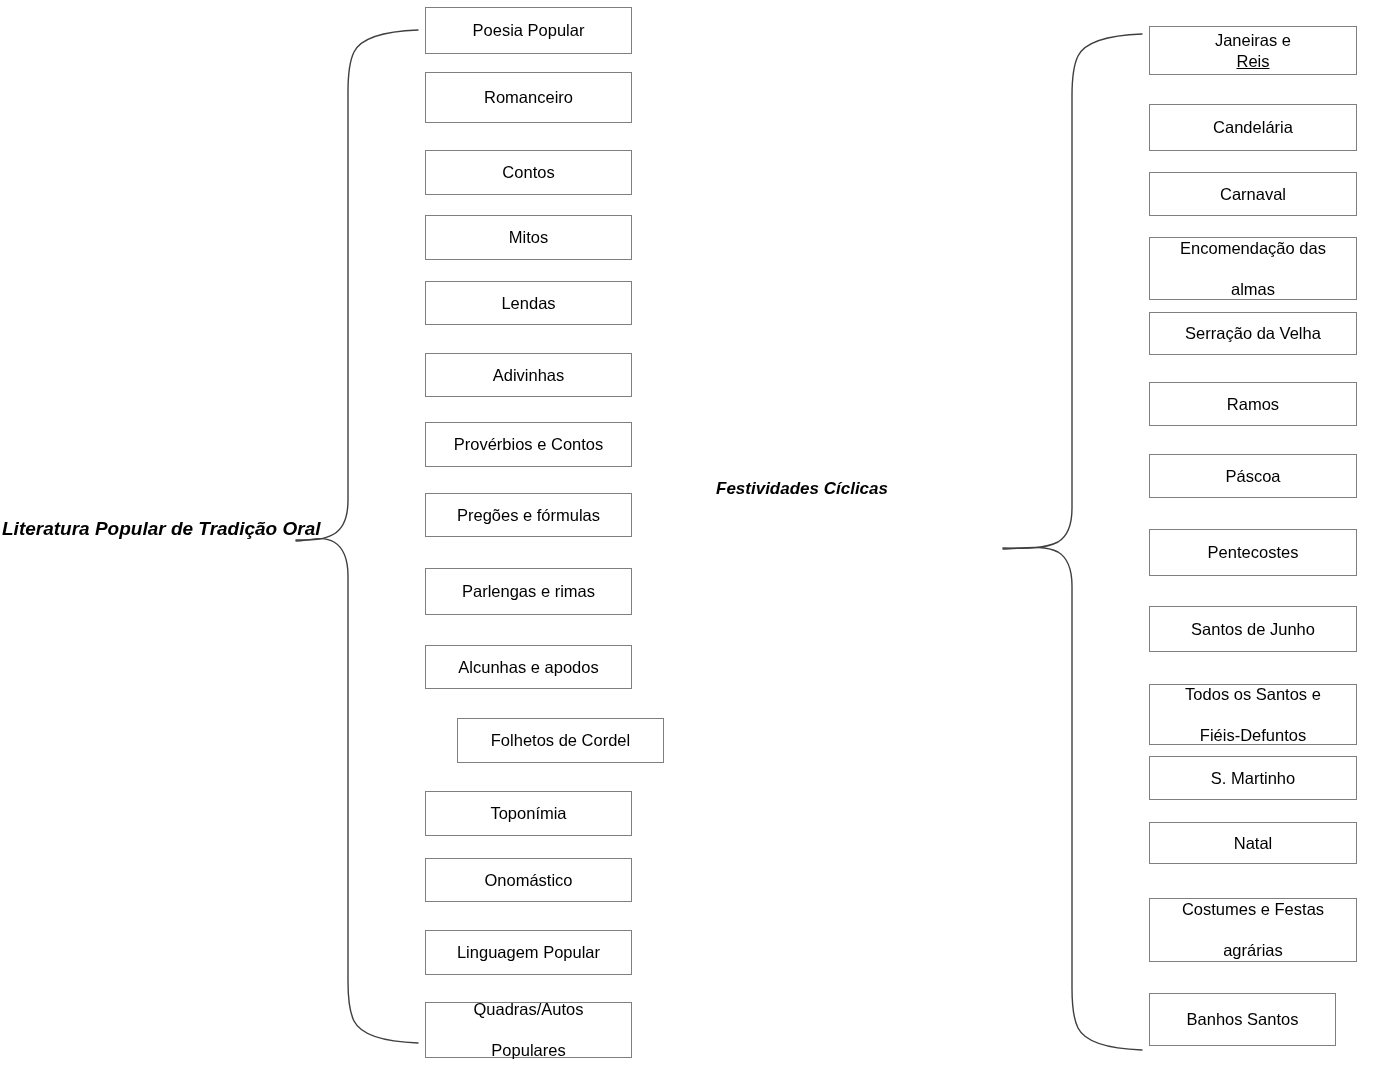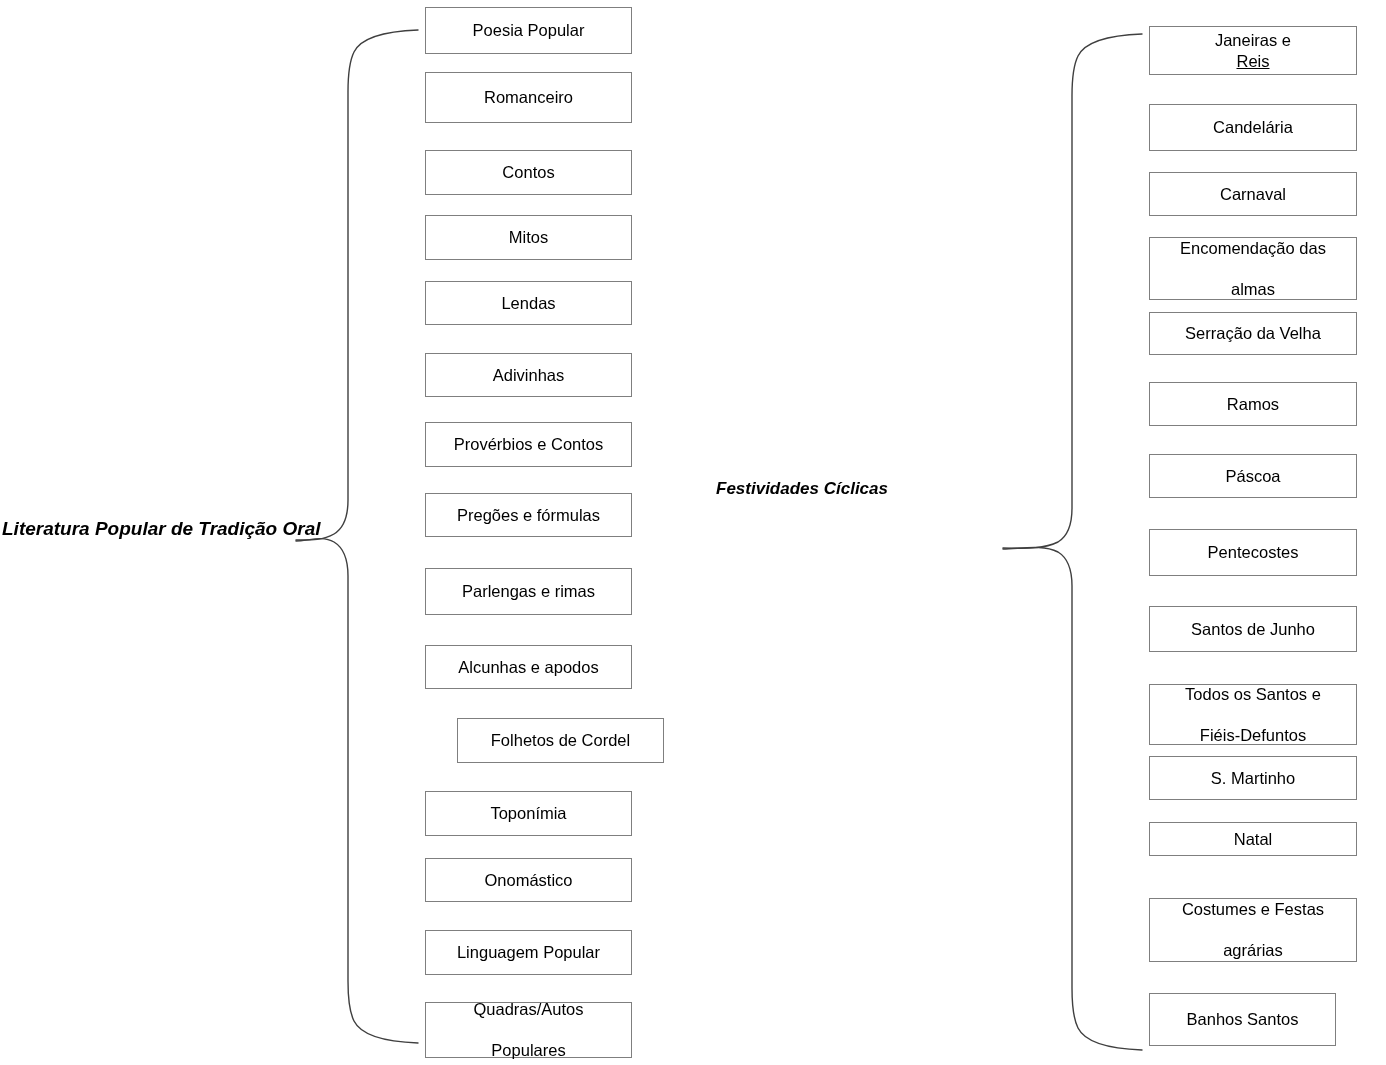--- a/index.html
+++ b/index.html
@@ -170,21 +170,21 @@
     </div>
   <div class="node-box" style="left:1149px; top:606px;width:208px; height:46px;">
       <span>Santos de Junho</span>
     </div>
   <div class="node-box" style="left:1149px; top:684px;width:208px; height:61px;">
       <span><span>Todos os Santos e</span><br><span>Fiéis-Defuntos</span></span>
     </div>
   <div class="node-box" style="left:1149px; top:756px;width:208px; height:44px;">
       <span>S. Martinho</span>
     </div>
-  <div class="node-box" style="left:1149px; top:822px;width:208px; height:34px;">
+  <div class="node-box" style="left:1149px; top:822px;width:208px; height:42px;">
       <span>Natal</span>
     </div>
   <div class="node-box" style="left:1149px; top:898px;width:208px; height:64px;">
       <span><span>Costumes e Festas</span><br><span>agrárias</span></span>
     </div>
   <div class="node-box" style="left:1149px; top:993px;width:187px; height:53px;">
       <span>Banhos Santos</span>
     </div>
 
 </div>

